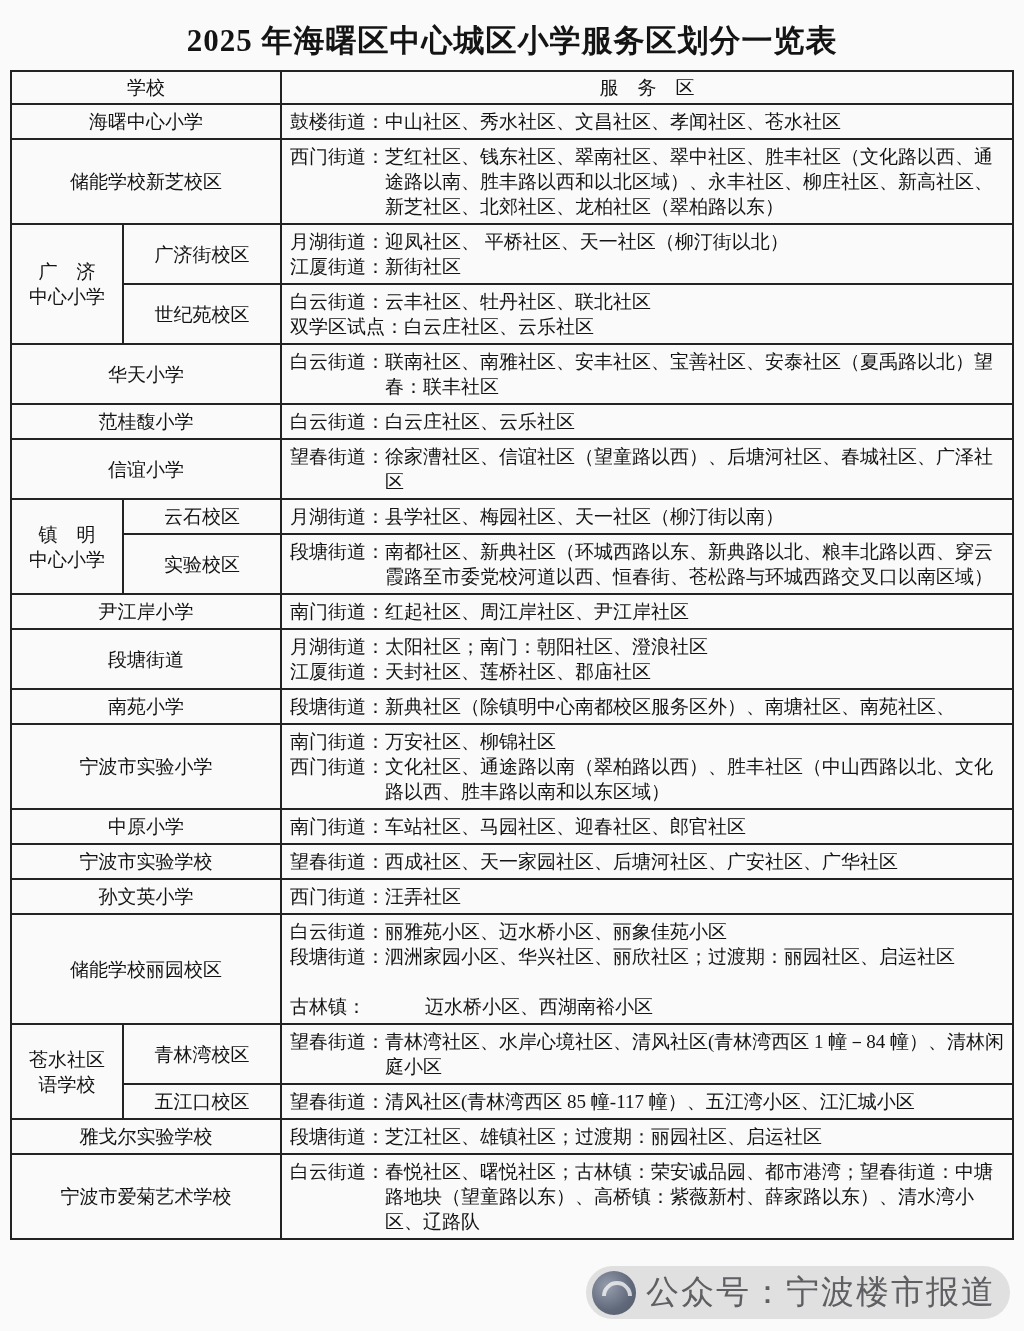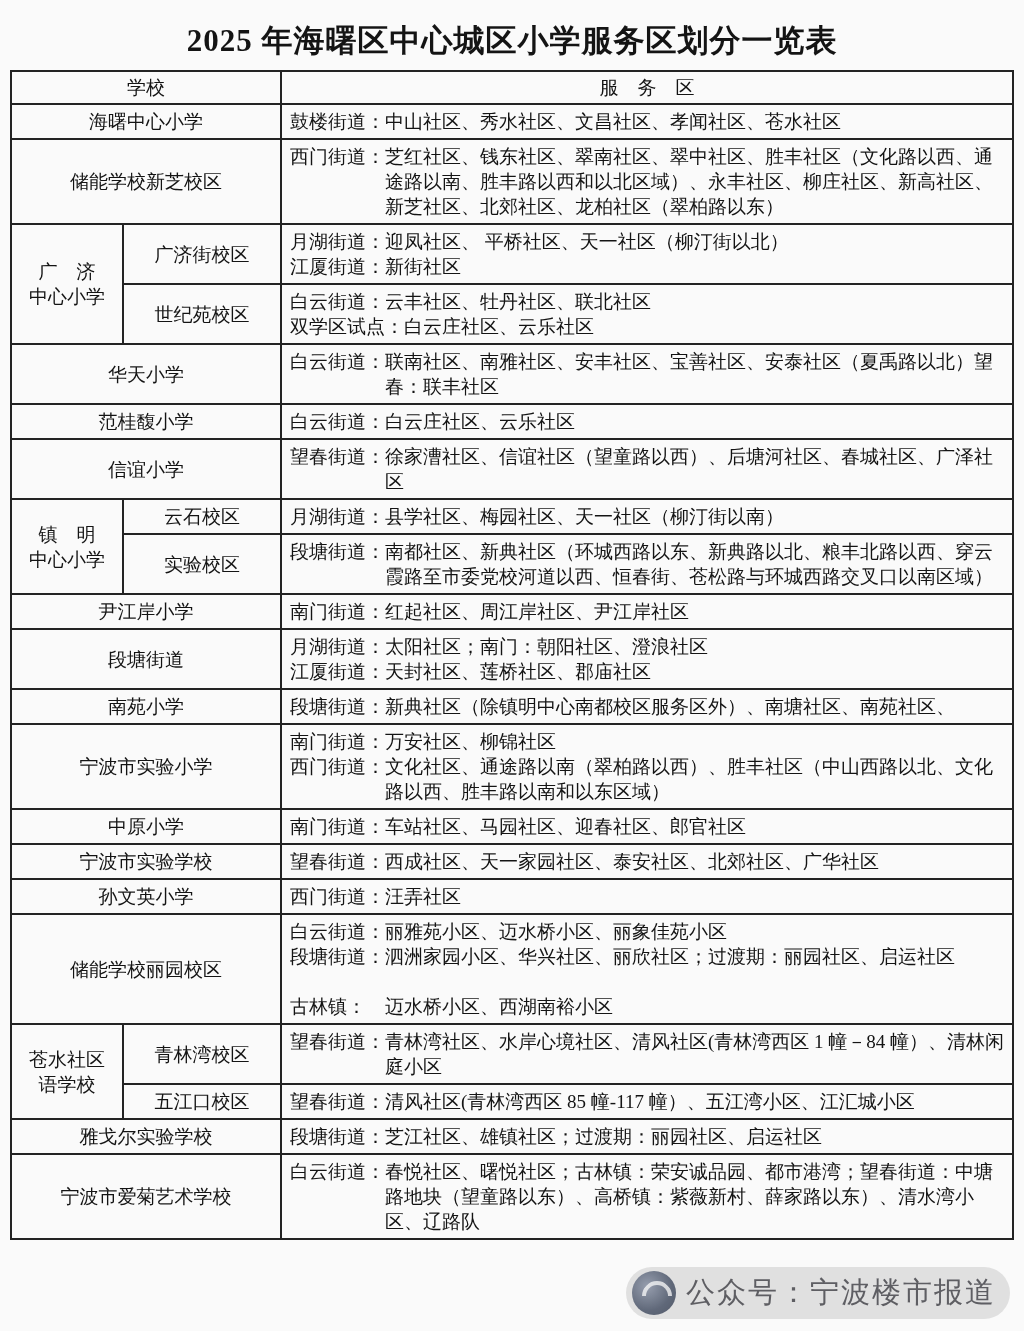--- a/index.html
+++ b/index.html
@@ -19,41 +19,41 @@
     border:2px solid #232323; font-size:19px; line-height:25px;
     padding:4px 0; font-weight:400; vertical-align:middle;
     word-break:break-all;
   }
   .svc th{ text-align:center; padding:3px 6px; }
   td.school, td.campus{ text-align:center; white-space:pre-line; }
   td.service{ padding-left:8px; padding-right:6px; }
   .entry{ display:flex; align-items:flex-start; }
   .entry .label{ flex:0 0 auto; min-width:95px; white-space:nowrap; }
   .entry .text{ flex:1 1 auto; }
-  .entry.gap{ margin-top:25px; }
+  .entry.gap{ margin-top:25px;gap:40px; }
 
   .watermark{
     position:absolute; right:14px; bottom:12px;
     display:flex; align-items:center; gap:10px;
     padding:4px 14px 4px 6px; border-radius:30px;
     background:rgba(165,165,165,0.30);
   }
   .wm-logo{
     width:44px;height:44px;border-radius:50%;
     background:radial-gradient(circle at 35% 35%, #8a93a6, #4a5468 60%, #3a4254);
     position:relative; opacity:.85; display:inline-block;
   }
   .wm-logo::after{
     content:""; position:absolute; left:10px; top:10px; width:22px;height:22px;
     border-radius:50%; border:4px solid rgba(255,255,255,.75);
     border-left-color:transparent; border-bottom-color:transparent;
     transform:rotate(-45deg);
   }
   .wm-text{
-    font-size:29px; color:rgba(70,70,76,.85); letter-spacing:2px;
+    font-size:33px; color:rgba(70,70,76,.85); letter-spacing:2px;
     font-family:"Liberation Sans","DejaVu Sans",sans-serif; font-weight:500;
   }
 </style>
 </head>
 <body>
 
 <div class="page">
   <h1 class="title">2025 年海曙区中心城区小学服务区划分一览表</h1>
 
   <table class="svc">
@@ -213,21 +213,21 @@
               <span class="label">南门街道：</span>
               <span class="text">车站社区、马园社区、迎春社区、郎官社区</span>
             </div>
           </td>
         </tr>
         <tr>
           <td class="school" colspan="2">宁波市实验学校</td>
           <td class="service">
             <div class="entry">
               <span class="label">望春街道：</span>
-              <span class="text">西成社区、天一家园社区、泰安社区、北郊社区、广华社区</span>
+              <span class="text">西成社区、天一家园社区、后塘河社区、广安社区、广华社区</span>
             </div>
           </td>
         </tr>
         <tr>
           <td class="school" colspan="2">孙文英小学</td>
           <td class="service">
             <div class="entry">
               <span class="label">西门街道：</span>
               <span class="text">汪弄社区</span>
             </div>

